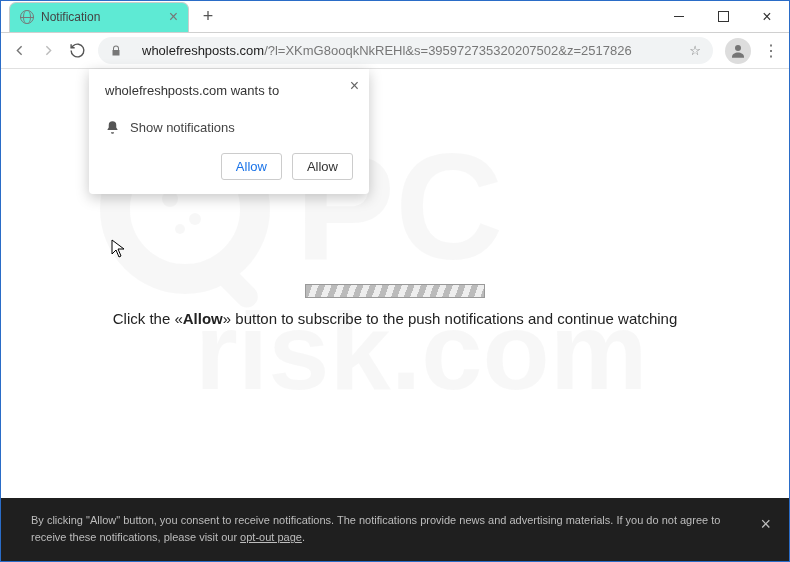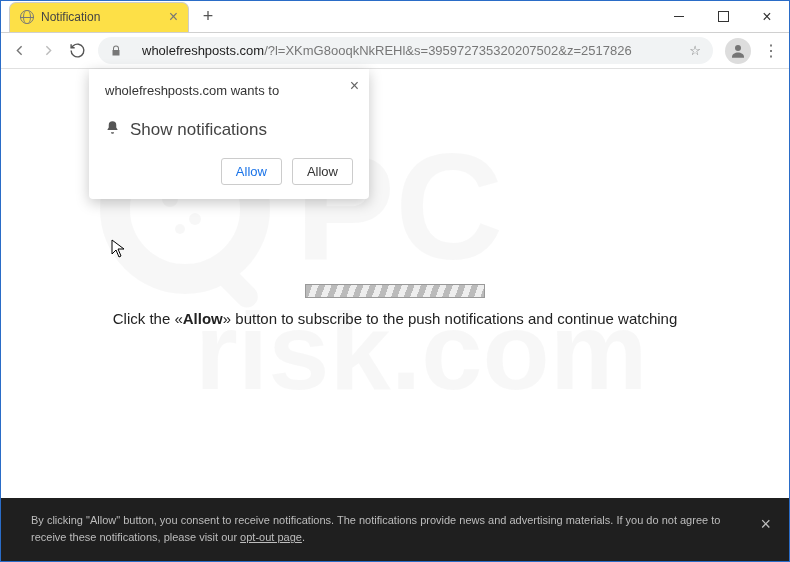--- a/index.html
+++ b/index.html
@@ -1,18 +1,18 @@
 <!DOCTYPE html>
 <html><head>
 <meta charset="utf-8">
 <style>
 *{box-sizing:border-box;margin:0;padding:0;font-family:"Segoe UI",Arial,sans-serif}
 body{width:790px;height:562px;background:#fff;position:relative;overflow:hidden;border:1px solid #2a6cc7}
 .titlebar{height:32px;background:#fff;display:flex;align-items:center;border-bottom:1px solid #d0d0d0}
-.tab{display:flex;align-items:center;height:30px;background:#fde047;border:1px solid #ccc;border-bottom:none;border-radius:7px 7px 0 0;margin-left:8px;padding:0 10px;font-size:12px;color:#444;gap:7px;min-width:180px}
+.tab{display:flex;align-items:center;height:30px;background:#5eead4;border:1px solid #ccc;border-bottom:none;border-radius:7px 7px 0 0;margin-left:8px;padding:0 10px;font-size:12px;color:#444;gap:7px;min-width:180px}
 .tab-globe{width:14px;height:14px;border:1.5px solid #777;border-radius:50%;position:relative;flex-shrink:0}
 .tab-globe::before{content:"";position:absolute;left:50%;top:-1px;bottom:-1px;width:6px;border:1.5px solid #777;border-radius:50%;transform:translateX(-50%);border-top:none;border-bottom:none}
 .tab-globe::after{content:"";position:absolute;top:50%;left:-1px;right:-1px;height:0;border-top:1.5px solid #777}
 .tab-x{margin-left:auto;font-size:16px;color:#777;cursor:pointer}
 .newtab{width:26px;height:26px;display:flex;align-items:center;justify-content:center;font-size:18px;color:#555;margin-left:6px;cursor:pointer}
 .wincontrols{margin-left:auto;display:flex}
 .winbtn{width:44px;height:32px;display:flex;align-items:center;justify-content:center;font-size:12px;color:#333;cursor:pointer}
 .winbtn.min::before{content:"";width:10px;border-top:1px solid #333}
 .winbtn.max::before{content:"";width:9px;height:9px;border:1px solid #333}
 .winbtn.close{font-size:16px}
@@ -25,21 +25,21 @@
 .url-rest{color:#777}
 .star{margin-left:auto;color:#777}
 .avatar{width:26px;height:26px;border-radius:50%;background:#ddd;display:flex;align-items:center;justify-content:center}
 .avatar svg{width:18px;height:18px;fill:#757575}
 .menu{color:#666;font-size:16px;cursor:pointer}
 .content{position:relative;height:calc(100% - 68px);background:#fff}
 .watermark{position:absolute;inset:0;display:flex;align-items:flex-start;justify-content:center;pointer-events:none}
 .watermark svg{opacity:0.06}
 .permission{position:absolute;top:0;left:88px;width:280px;background:#fff;box-shadow:0 4px 14px rgba(0,0,0,.22);border-radius:0 0 4px 4px;padding:14px 16px;font-size:13px;color:#333}
 .perm-title{font-size:13px;margin-bottom:22px}
-.perm-row{display:flex;align-items:flex-start;gap:10px;font-size:17px;color:#444;margin-bottom:18px}
+.perm-row{display:flex;align-items:flex-end;gap:10px;font-size:13px;color:#444;margin-bottom:18px}
 .perm-x{position:absolute;right:10px;top:8px;font-size:16px;color:#666;cursor:pointer}
 .perm-btns{display:flex;justify-content:flex-end;gap:10px}
 .perm-btn{border:1px solid #ccc;background:#fff;padding:5px 14px;border-radius:3px;font-size:13px;cursor:pointer}
 .perm-btn.allow{color:#1a73e8}
 .perm-btn.block{color:#333}
 .pagecenter{position:absolute;top:215px;left:0;right:0;text-align:center}
 .loader{display:inline-block;width:180px;height:14px;border:1px solid #999;background:repeating-linear-gradient(110deg,#bbb 0 6px,#eee 6px 12px)}
 .msgline{margin-top:8px;font-family:Georgia,serif;font-size:15px;color:#222}
 .msgline b{font-weight:bold}
 .cursor{position:absolute;top:170px;left:110px;pointer-events:none}

